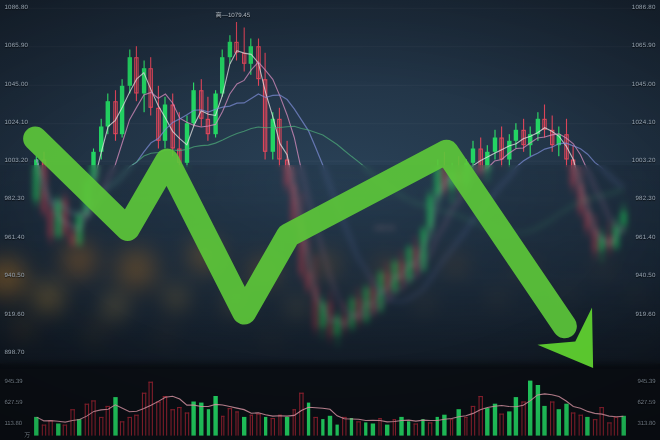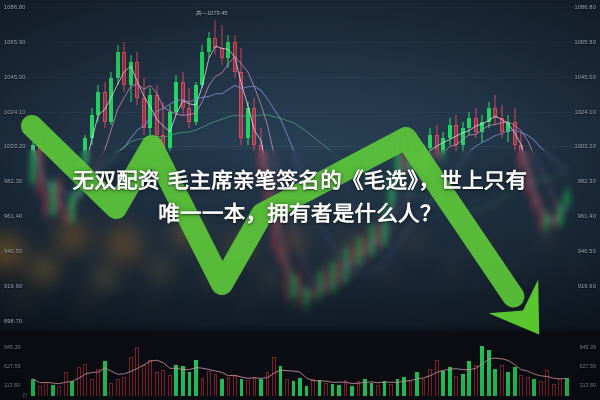--- a/index.html
+++ b/index.html
@@ -656,18 +656,14 @@
       <linearGradient id="agrad" x1="0" y1="0" x2="1" y2="1">
         <stop offset="0" stop-color="#5fbf36"></stop>
         <stop offset="0.6" stop-color="#58c634"></stop>
         <stop offset="1" stop-color="#63d62e"></stop>
       </linearGradient>
     </defs>
     <path id="arrow-path" stroke="url(#agrad)" d="M 32.0 126.0 L 116.0 208.0 L 152.0 146.0 L 222.0 284.0 L 262.0 214.0 L 406.0 138.0 L 513.4 296.5"></path>
     <polygon id="arrow-head" points="539.2,334.6 488.6,313.3 523.0,310.5 538.2,279.6"></polygon>
   </svg>
 
-  <div id="headline">
-    <span class="l l1">无双配资 毛主席亲笔签名的《毛选》，世上只有</span>
-    <span class="l l2">唯一一本，拥有者是什么人？</span>
-  </div>
 
 </div>
 
 </body></html>

